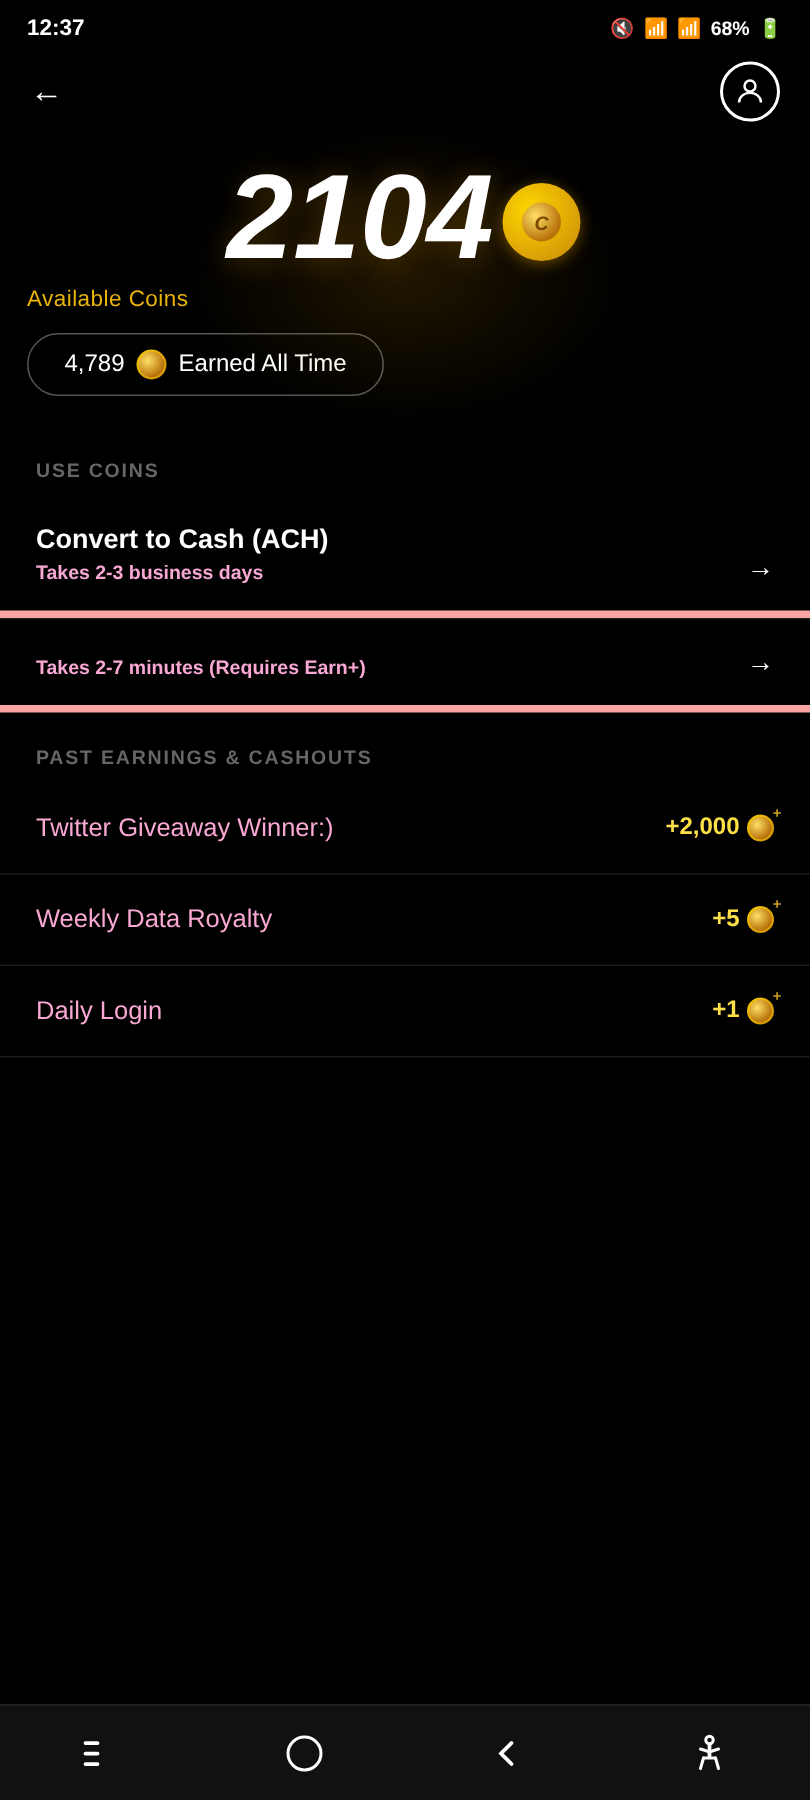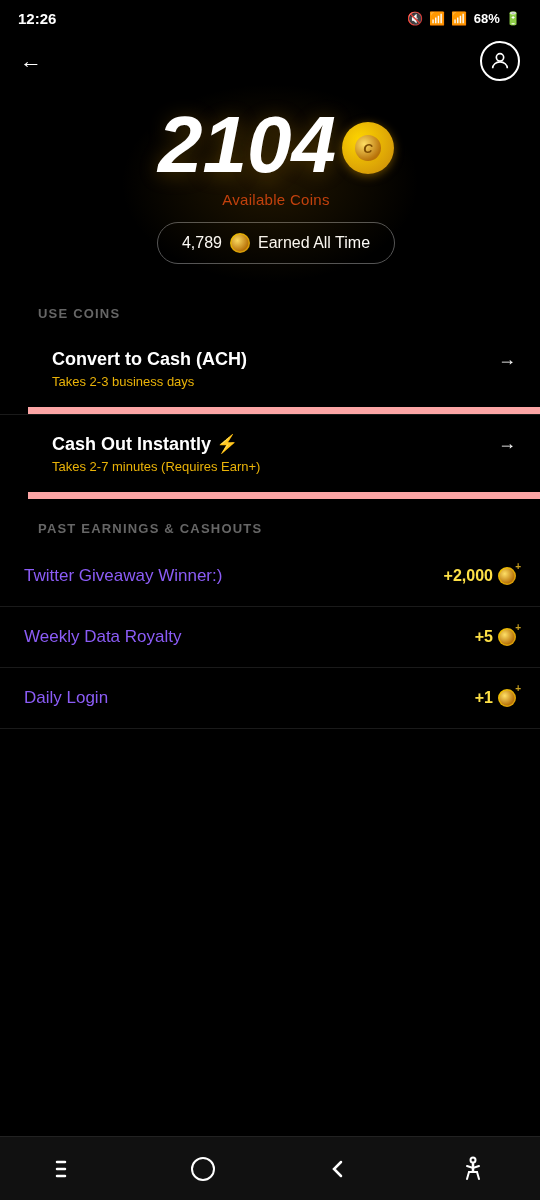--- a/index.html
+++ b/index.html
@@ -50,22 +50,21 @@
       border: 2px solid #fff;
       display: flex;
       align-items: center;
       justify-content: center;
       cursor: pointer;
       font-size: 20px;
     }
 
     
     .coin-section {
-      text-align: center;
-      padding: 24px 20px 20px 32px;
+      padding: 24px 20px 20px 18px;
     }
     .coin-amount {
       font-size: 80px;
       font-weight: 900;
       font-style: italic;
       color: #fff;
       line-height: 1;
       display: flex;
       align-items: center;
       justify-content: center;
@@ -79,21 +78,21 @@
       border-radius: 50%;
       display: flex;
       align-items: center;
       justify-content: center;
       font-size: 22px;
       margin-top: 6px;
       box-shadow: 0 2px 10px rgba(200,140,0,0.5);
       flex-shrink: 0;
     }
     .coin-label {
-      color: #c2410c;
+      color: #eab308;
       font-size: 15px;
       margin-top: 6px;
       letter-spacing: 0.3px;
     }
 
     
     .earned-pill {
       display: inline-flex;
       align-items: center;
       gap: 8px;
@@ -117,45 +116,44 @@
     }
 
     
     .section-label {
       color: #666;
       font-size: 13px;
       font-weight: 700;
       letter-spacing: 1.2px;
       text-transform: uppercase;
       padding: 22px 24px 10px 24px;
-      margin-left: 14px;
     }
 
     
     .menu-item {
       display: flex;
       justify-content: space-between;
-      align-items: flex-start;
+      align-items: flex-end;
       padding: 18px 24px;
-      border-bottom: 7px solid #fca5a5;
+      border-bottom: 5px solid #fca5a5;
       cursor: pointer;
-      margin-left: 28px;
     }
     .menu-item:last-of-type {
       border-bottom: none;
     }
     .menu-item-left .title {
       font-size: 18px;
       font-weight: 600;
       color: #fff;
       margin-bottom: 4px;
     }
     .menu-item-left .subtitle {
       font-size: 13px;
-      color: #eab308;
+      color: #f9a8d4;
+      font-weight: bold;
     }
     .menu-arrow {
       font-size: 18px;
       color: #fff;
     }
 
     
     .divider {
       height: 1px;
       background: #1a1a1a;
@@ -168,21 +166,21 @@
       justify-content: space-between;
       align-items: center;
       padding: 20px 24px;
       border-bottom: 1px solid #1a1a1a;
     }
     .earnings-item:last-of-type {
       border-bottom: none;
     }
     .earnings-name {
       font-size: 17px;
-      color: #8b5cf6;
+      color: #f9a8d4;
       font-weight: 500;
     }
     .earnings-amount {
       display: flex;
       align-items: center;
       gap: 5px;
       color: #fde047;
       font-size: 16px;
       font-weight: 600;
     }
@@ -251,21 +249,21 @@
       position: relative;
       z-index: 1;
     }
 
     .spacer { height: 80px; }
   </style>
 </head>
 <body>
 
 <div class="status-bar">
-  <span>12:26</span>
+  <span>12:37</span>
   <div class="status-right">
     <span>🔇</span>
     <span>📶</span>
     <span>📶</span>
     <span>68%</span>
     <span>🔋</span>
   </div>
 </div>
 
 <div class="header">
@@ -320,21 +318,20 @@
     <div class="title">Convert to Cash (ACH)</div>
     <div class="subtitle">Takes 2-3 business days</div>
   </div>
   <div class="menu-arrow">→</div>
 </div>
 
 <div class="divider"></div>
 
 <div class="menu-item">
   <div class="menu-item-left">
-    <div class="title">Cash Out Instantly ⚡</div>
     <div class="subtitle">Takes 2-7 minutes (Requires Earn+)</div>
   </div>
   <div class="menu-arrow">→</div>
 </div>
 
 <div class="section-label">PAST EARNINGS &amp; CASHOUTS</div>
 
 <div class="earnings-item">
   <div class="earnings-name">Twitter Giveaway Winner:)</div>
   <div class="earnings-amount">

